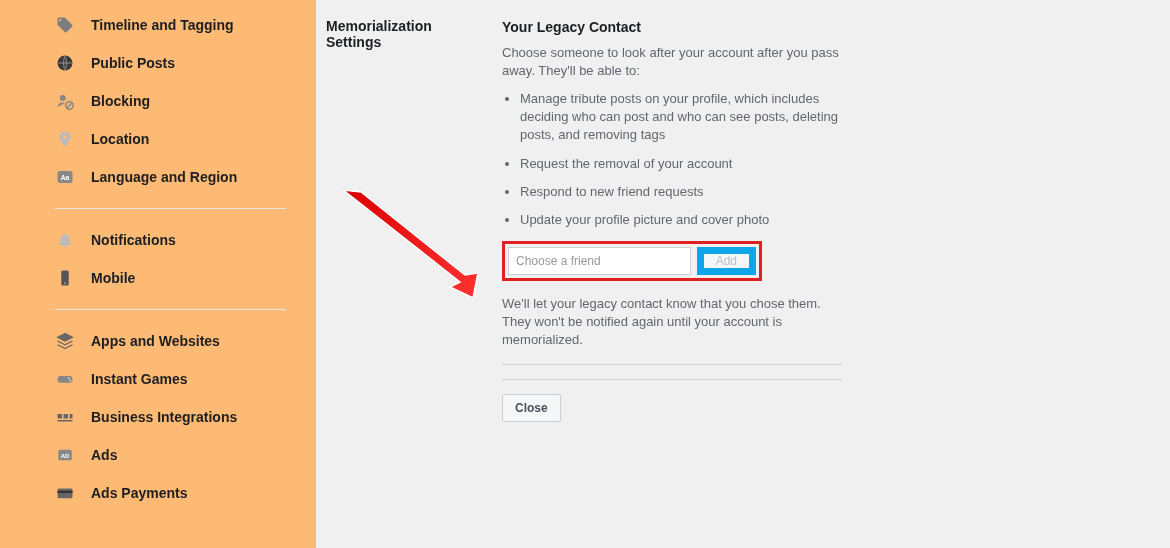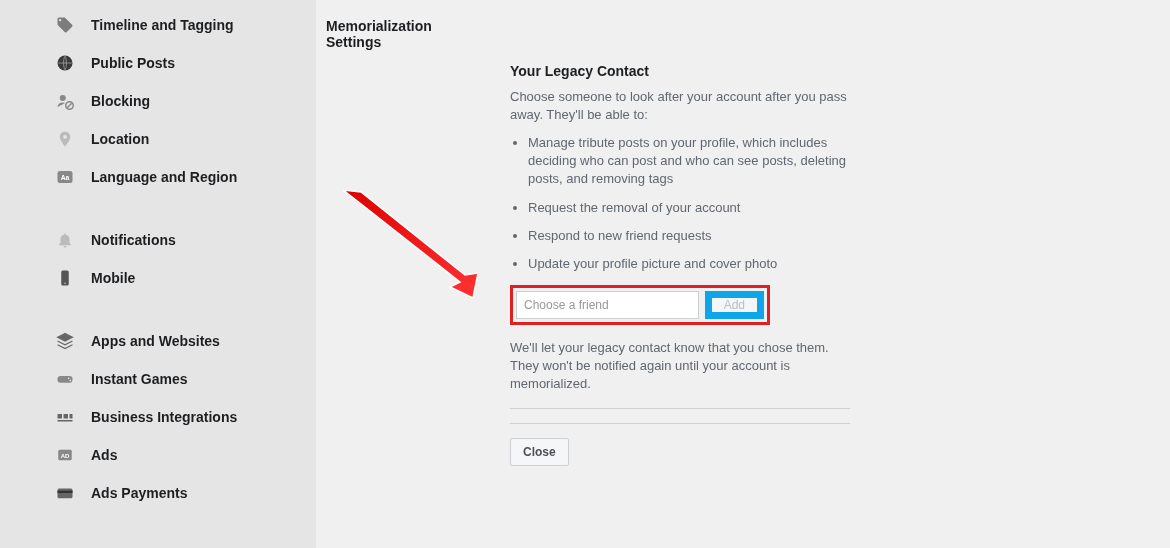--- a/index.html
+++ b/index.html
@@ -9,21 +9,21 @@
       color: #1c1e21;
       background: #fff;
       width: 1170px;
       height: 548px;
       overflow: hidden;
       display: flex;
     }
     .sidebar {
       width: 316px;
       padding: 6px 30px 10px 55px;
-      background: #e5e5e5;
+      background: #fdba74;
       flex-shrink: 0;
     }
     .sidebar-item {
       display: flex;
       align-items: center;
       gap: 16px;
       padding: 9px 0;
       cursor: pointer;
       color: #1c1e21;
       font-weight: 600;
@@ -41,36 +41,35 @@
     .sidebar-divider {
       border: none;
       border-top: 1px solid #e5e5e5;
       margin: 12px 0;
     }
     .main {
       flex: 1;
       background: #f0f0f0;
       padding: 18px 0 18px 10px;
       display: flex;
-      gap: 24px;
+      gap: 16px;
       position: relative;
     }
     .section-title {
       width: 160px;
       font-weight: 700;
       font-size: 14px;
       color: #1c1e21;
       flex-shrink: 0;
     }
     .content-col {
       width: 340px;
       color: #606770;
       font-size: 13px;
       line-height: 1.4;
-      margin-top: 44px;
     }
     .content-heading {
       font-weight: 700;
       color: #1c1e21;
       font-size: 14px;
       margin-bottom: 6px;
     }
     .content-para {
       margin-bottom: 10px;
     }

